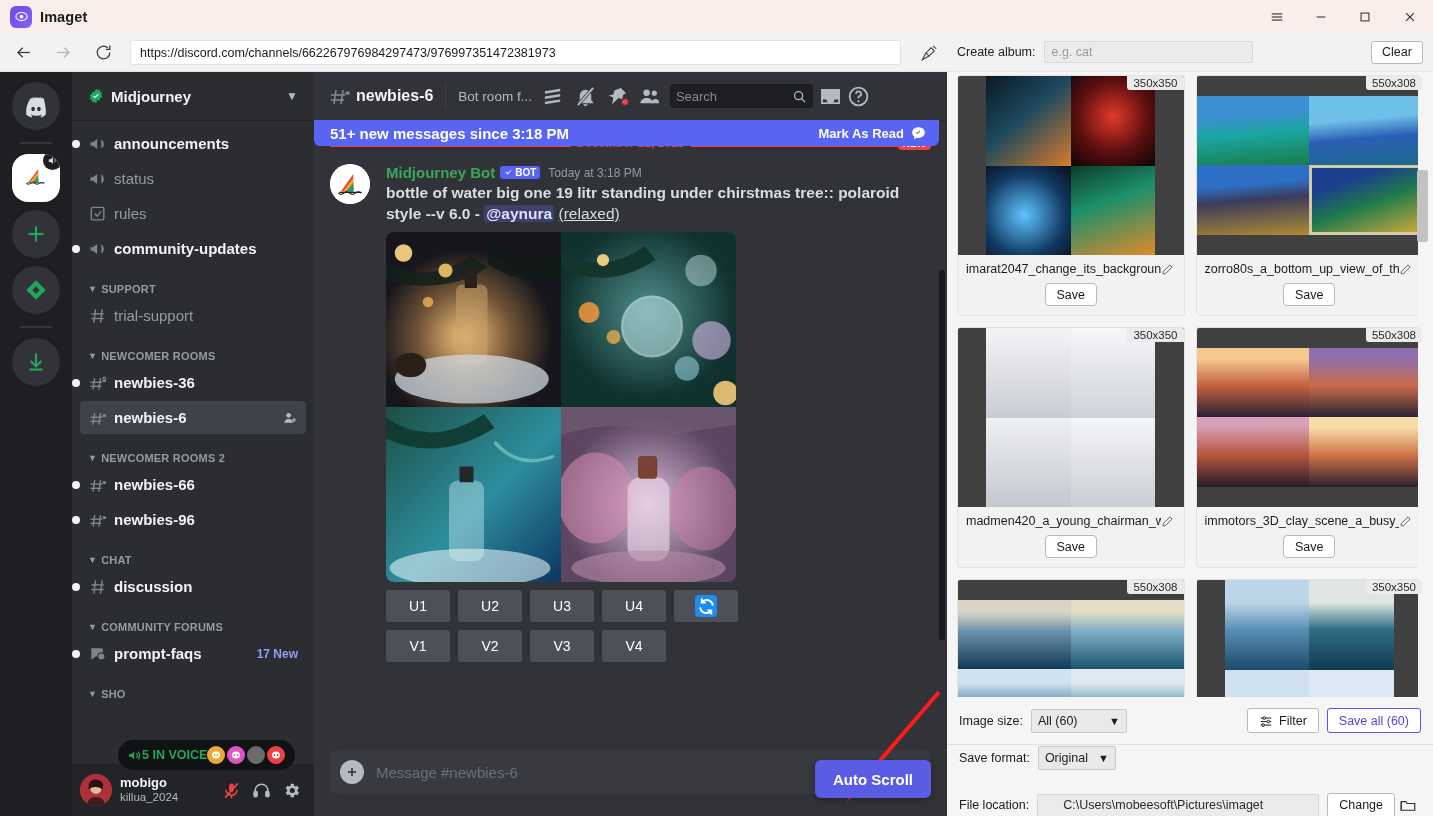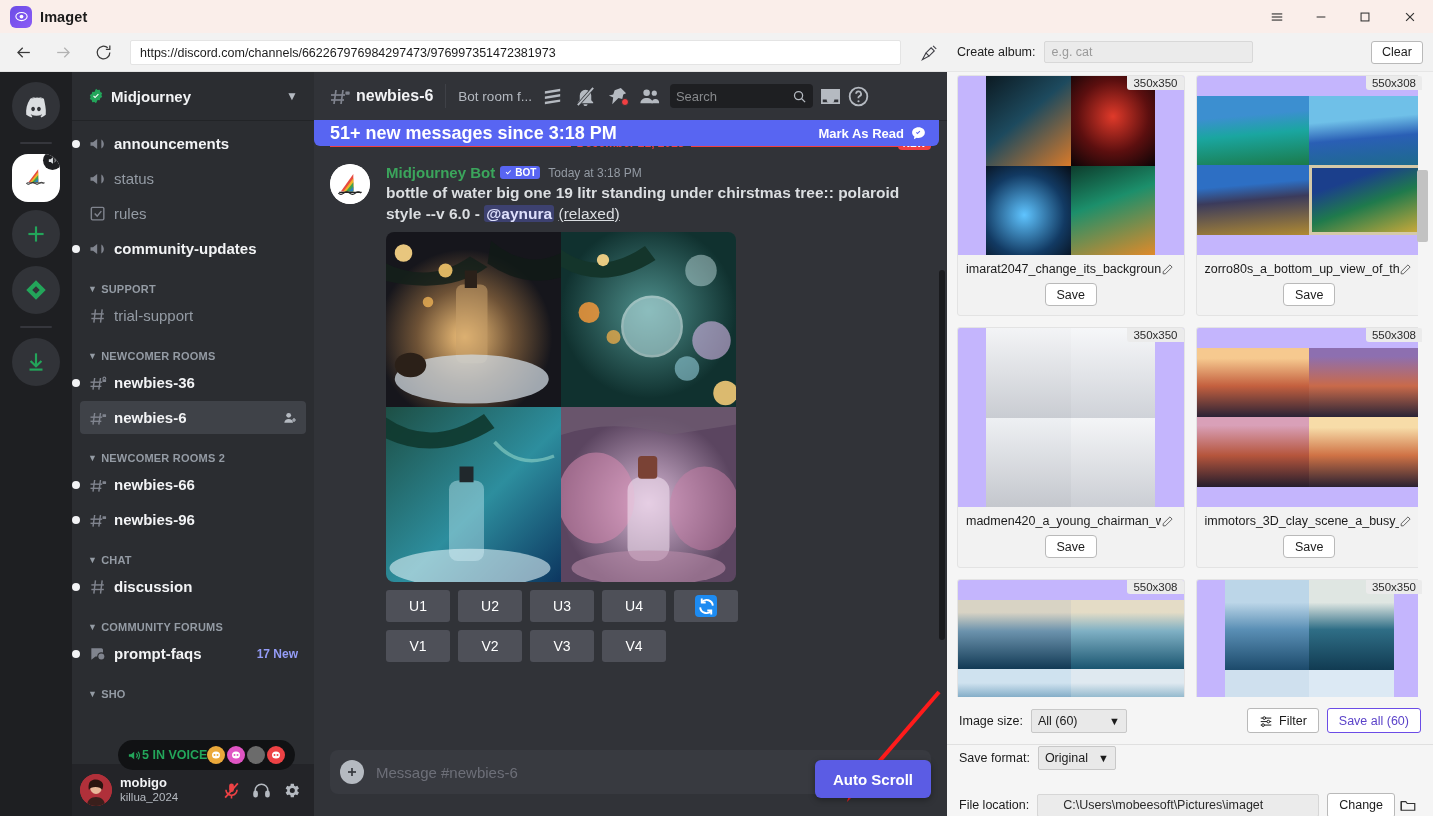--- a/index.html
+++ b/index.html
@@ -157,21 +157,21 @@
                display:flex; align-items:center; padding:0 6px; margin-left:6px; }
   .searchbox .sp { font-size:13px; color:#87898c; flex:1; }
   .searchbox svg { width:15px; height:15px; color:#b5bac1; }
   .chi-right { margin-left:4px; }
 
   .banner {
     position:absolute; top:48px; left:0; right:8px; height:26px; background:#5865f2;
     display:flex; align-items:center; padding:0 12px 0 16px; z-index:5;
     border-radius:0 0 6px 6px;
   }
-  .banner-text { font-size:18px; color:#fff; font-weight:600; }
+  .banner-text { font-size:15px; color:#fff; font-weight:600; }
   .banner-right { margin-left:auto; display:flex; align-items:center; gap:6px;
                   font-size:13px; color:#fff; font-weight:600; }
   .banner-right svg { width:17px; height:17px; }
 
   .msgs { position:relative; flex:1; overflow:hidden; padding-top:8px; }
 
   .divider { position:relative; margin:8px 16px 0 16px; height:20px; }
   .divider .line { position:absolute; top:10px; left:0; right:0; height:1px; background:#f23f42; }
   .divider .dtext { position:absolute; left:50%; top:0; transform:translateX(-50%);
     background:#313338; padding:0 6px; font-size:12px; font-weight:700; color:#f23f42; }
@@ -234,21 +234,21 @@
   .arrow-svg { position:absolute; right:0px; bottom:0; width:130px; height:130px; z-index:8;
                pointer-events:none; }
 
   
   .rpanel { position:absolute; left:947px; top:72px; width:486px; height:744px;
             background:#f5f5f5; }
   .cards { position:absolute; left:0; top:0; width:486px; height:625px;
            overflow:hidden; padding:0 10px; }
   .cards-inner { display:grid; grid-template-columns:1fr 1fr; gap:11px; padding-top:3px; }
   .card { background:#f2f2f2; border:1px solid #e3e3e3; border-radius:3px; overflow:hidden; }
-  .card-img { position:relative; height:179px; background:#c4b5fd; overflow:hidden;
+  .card-img { position:relative; height:179px; background:#404040; overflow:hidden;
               display:flex; align-items:center; justify-content:center; }
   .card-img .inner { display:grid; grid-template-columns:1fr 1fr;
                      grid-template-rows:1fr 1fr; width:100%; height:100%; }
   .card-img.ar-square .inner { width:75%; }
   .dimtag { position:absolute; right:0; top:0; background:#ebebeb; color:#2b2b2b;
             font-size:11.5px; padding:1px 6px; border-radius:0 0 0 3px; z-index:2; }
   .card-cap { display:flex; align-items:center; padding:7px 8px 0 8px; }
   .card-cap .txt { font-size:12.5px; color:#1b1b1b; white-space:nowrap; overflow:hidden;
                    flex:1; }
   .card-cap .pen { width:15px; color:#444; display:flex; }

